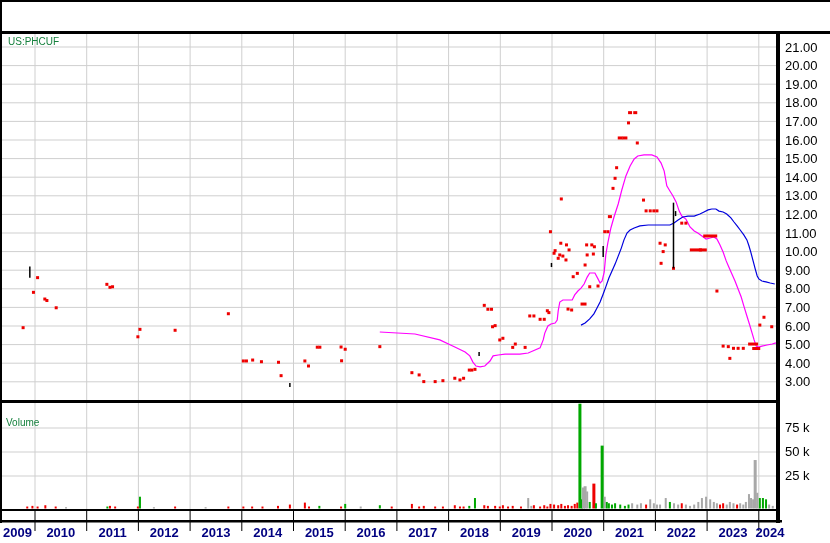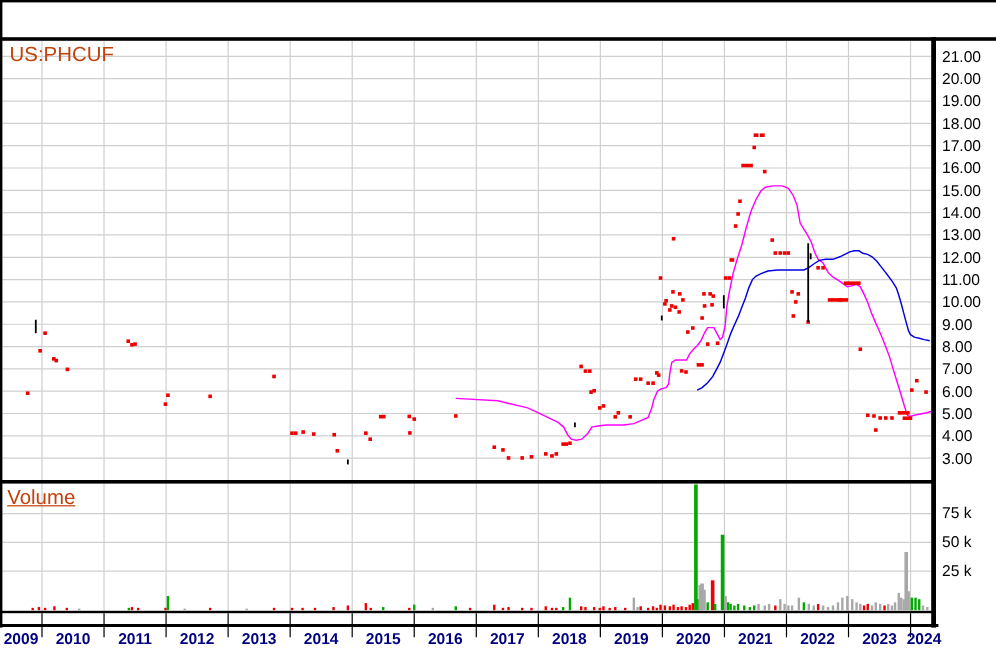--- a/index.html
+++ b/index.html
@@ -2,23 +2,23 @@
 <html><head>
 <meta charset="utf-8">
 <style>
   html,body{margin:0;padding:0;background:#fff;}
   #stage{position:relative;width:830px;height:543px;background:#ffffff;
          font-family:"Liberation Sans",sans-serif;overflow:hidden;}
   #chart-svg{position:absolute;left:0;top:0;}
   .hdr{position:absolute;left:4px;color:#000;font-size:13px;line-height:14px;white-space:pre;}
   #hdr1{top:1px;}
   #hdr2{top:15px;}
-  .pane-label{position:absolute;color:#c2410c;font-size:17px;}
+  .pane-label{position:absolute;color:#15803d;font-size:10px;}
   #symbol-label{left:8px;top:36px;}
-  #volume-label{left:6px;top:405px;text-decoration:underline;}
+  #volume-label{left:6px;top:417px;}
 </style>
 </head>
 <body>
 
 <div id="stage">
   <div id="hdr1" class="hdr">Historic Chart for US:PHCUF by Stockwatch.com 604.687.1500 - (c) 2024</div>
   <div id="hdr2" class="hdr">Wed Mar  6 2024  Op=5.95  Hi=5.95  Lo=5.95  Cl=5.95  Vol=100  Year hi=17.5652  lo=2.70</div>
   <svg id="chart-svg" width="830" height="543">
       <rect x="0" y="0" width="830" height="543" fill="#fff"></rect>
       <line x1="35" y1="34" x2="35" y2="400" stroke="#cfcfcf" stroke-width="1"></line>

